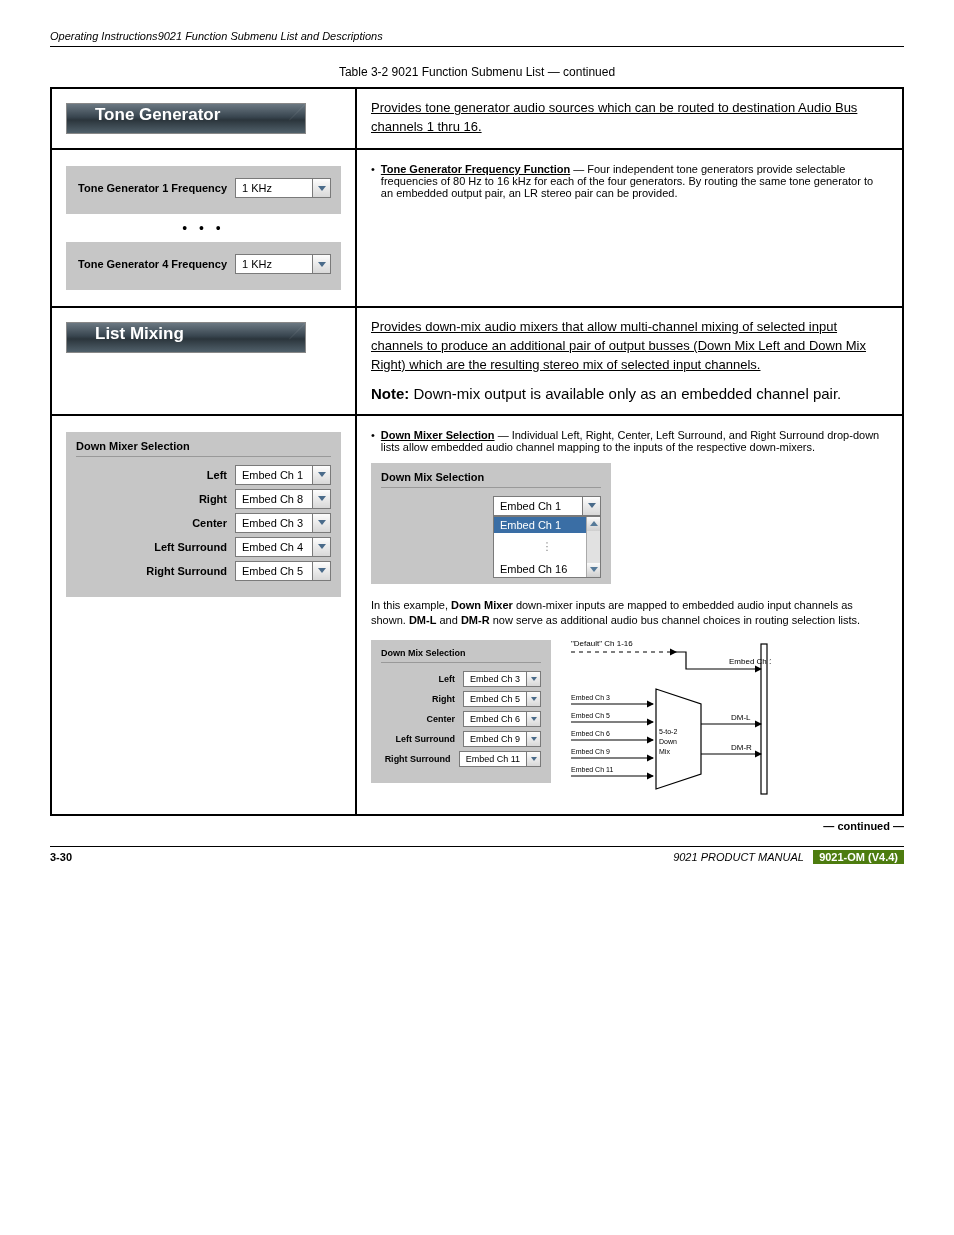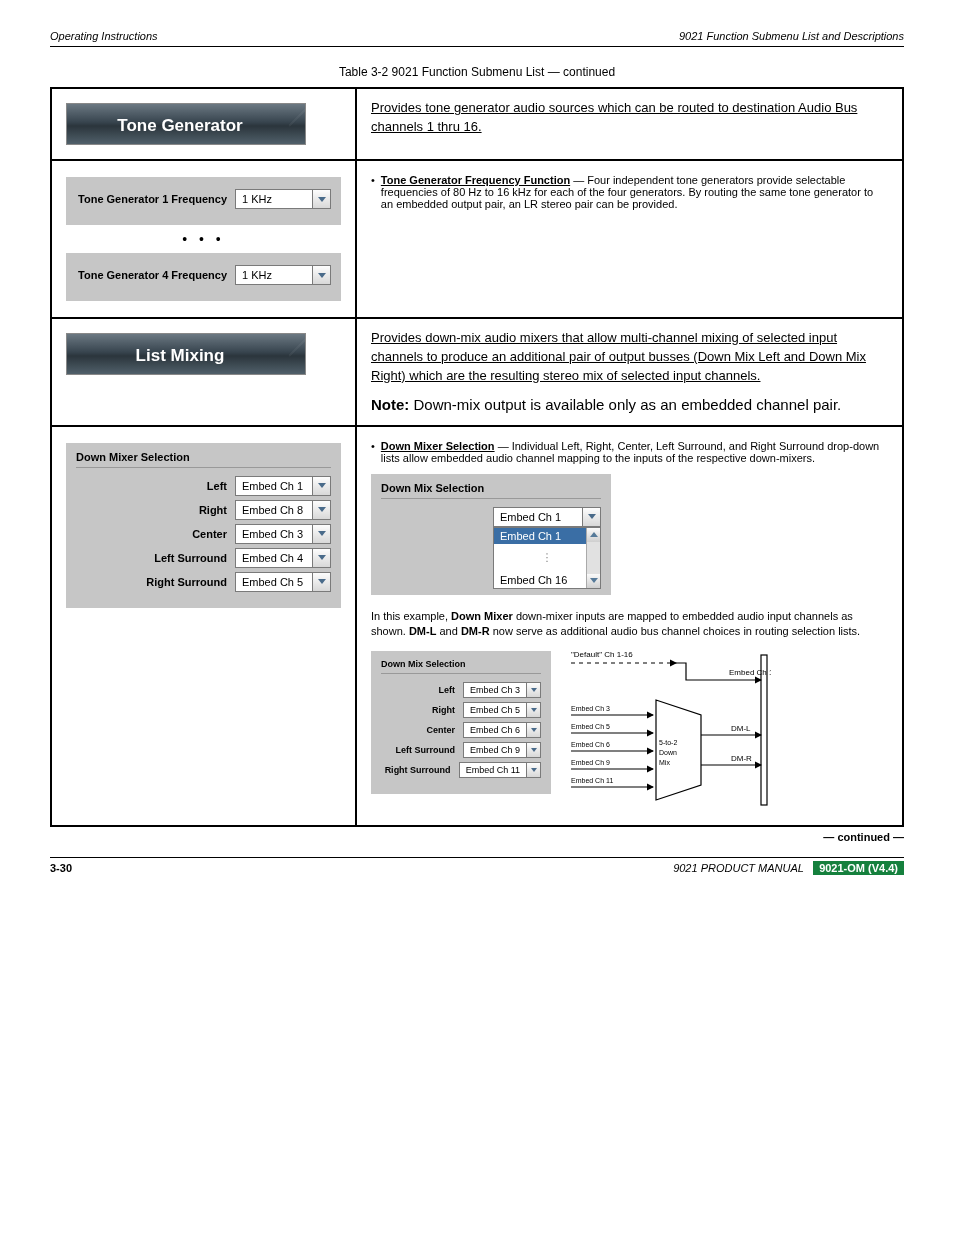--- a/index.html
+++ b/index.html
@@ -8,21 +8,20 @@
     background: #fff;
     margin: 0;
     padding: 0;
     width: 954px;
   }
   .page {
     padding: 30px 50px 50px 50px;
   }
   .header-row {
     display: flex;
-    justify-content: space-between;
     font-size: 11px;
     font-style: italic;
     color: #000;
     margin-bottom: 4px;
   }
   .hr {
     border-top: 1px solid #000;
     margin-bottom: 18px;
   }
   .table-title {
@@ -43,24 +42,24 @@
   }
   .col-left { width: 305px; }
   .col-right { }
   .panel-header {
     display: inline-block;
     position: relative;
     background: linear-gradient(#6b7882, #38454f 45%, #2b353c 55%, #50606a);
     color: #fff;
     font-weight: bold;
     font-size: 17px;
-    padding: 12px 40px 8px 28px;
+    padding: 1px 40px 8px 28px;
     margin: 4px 0 4px 0;
     min-width: 240px;
-    text-align: center;
+    text-align: left;
     border: 1px solid #888;
   }
   .panel-header::after {
     content: "";
     position: absolute;
     right: 0; top: 0; bottom: 0;
     width: 28px;
     background: linear-gradient(135deg, transparent 0 48%, rgba(255,255,255,0.12) 48% 52%, transparent 52%);
     clip-path: polygon(0 0, 100% 0, 100% 100%, 80% 100%);
     opacity: .4;
@@ -211,21 +210,21 @@
     justify-content: space-between;
     font-size: 11px;
     margin-top: 14px;
     border-top: 1px solid #000;
     padding-top: 4px;
   }
   .footer-row .pg { font-weight: bold; }
   .footer-row .rev { font-style: italic; }
   .footer-row .tag {
     font-weight: bold;
-    background: #15803d;
+    background: #4d7c0f;
     color: #fff;
     padding: 1px 6px;
     margin-top: 39px;
   }
   .cont {
     font-weight: bold;
     font-size: 11px;
     margin-top: 4px;
     text-align: right;
   }

